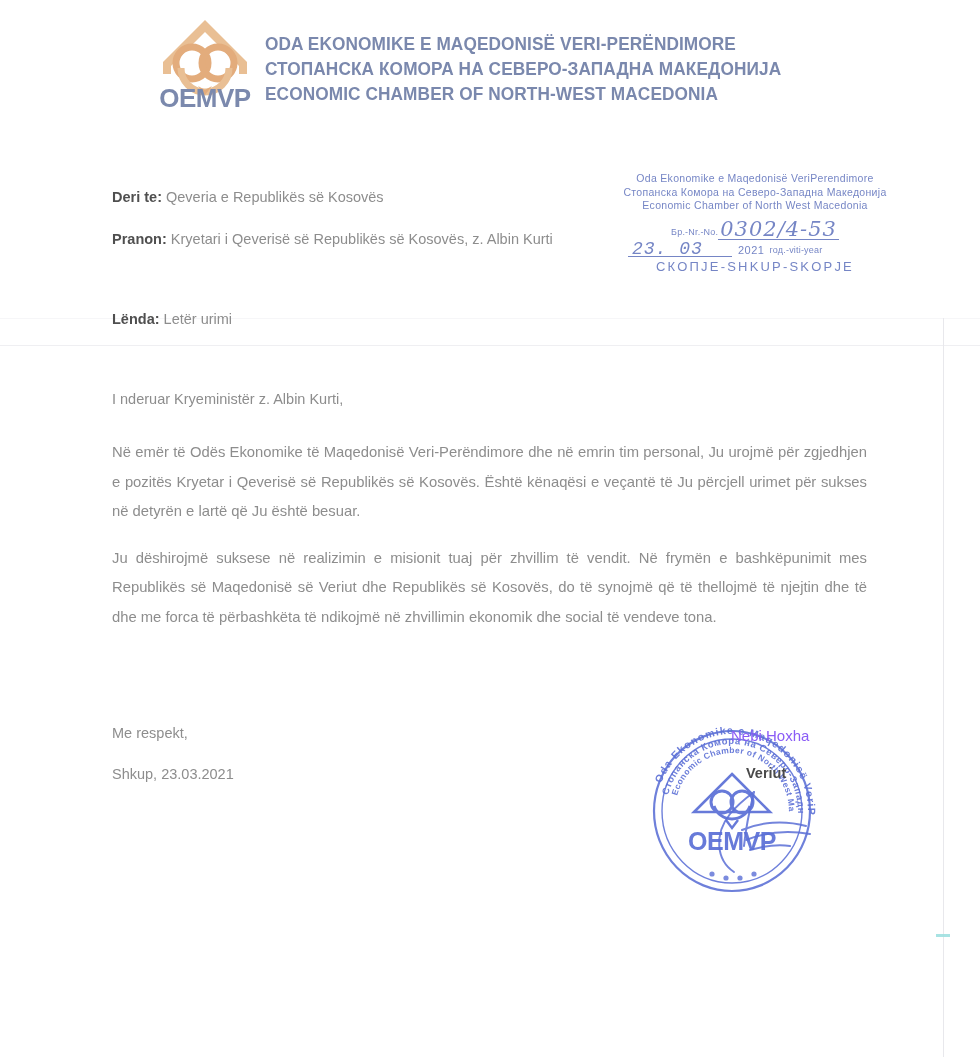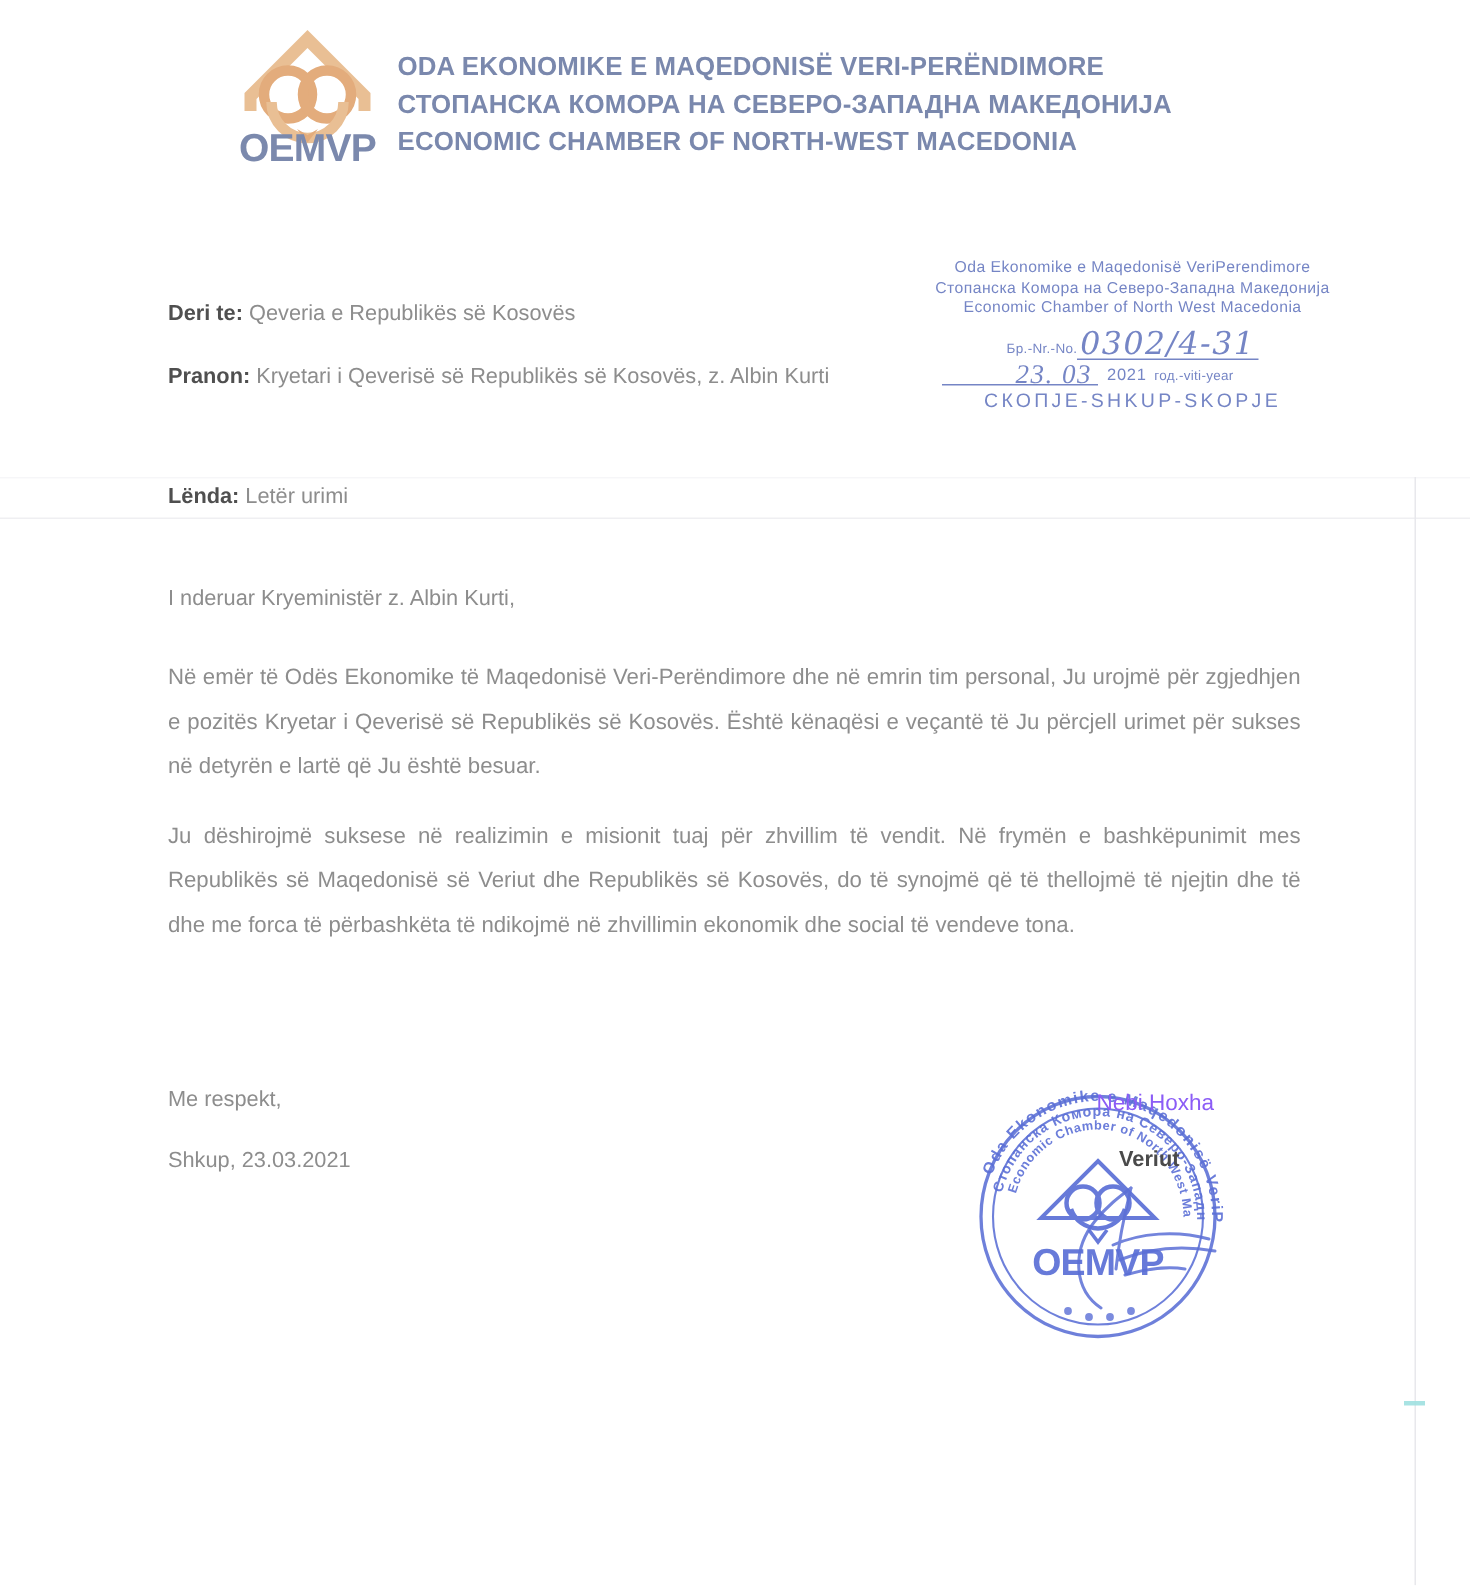--- a/index.html
+++ b/index.html
@@ -86,21 +86,20 @@
     transform-origin: left center;
   }
 
   
   .meta-block { position: absolute; left: 112px; }
   .meta-line {
     font-size: 14.5px;
     color: #8d8d8d;
     line-height: 20px;
     white-space: nowrap;
-    margin-top: 12px;
   }
   .meta-line b {
     color: #4f4f4f;
     font-weight: bold;
   }
   #deri-line  { top: 187px; }
   #pranon-line{ top: 229px; }
   #lenda-line { top: 309px; }
 
   
@@ -134,28 +133,28 @@
     border-bottom: 1px solid #6e7fc2;
   }
   .rs-row2 {
     display: flex;
     align-items: flex-end;
     justify-content: flex-start;
     margin-top: 3px;
     padding-left: 8px;
   }
   .rs-hand2 {
-    font-family: Liberation Serif, serif;
+    font-family: Liberation Mono, monospace;
     font-size: 18px;
     font-style: italic;
     letter-spacing: 1px;
     border-bottom: 1px solid #6e7fc2;
     padding: 0 4px;
     min-width: 96px;
-    text-align: right;
+    text-align: left;
   }
   .rs-year {
     font-size: 11px;
     padding-left: 6px;
     letter-spacing: .5px;
   }
   .rs-city {
     margin-top: 3px;
     font-size: 13px;
     letter-spacing: 2.2px;
@@ -271,21 +270,21 @@
     <span>Letër urimi</span>
   </div>
 
   <div class="reg-stamp">
     <div class="rs-title">Oda Ekonomike e Maqedonisë VeriPerendimore</div>
     <div class="rs-title">Стопанска Комора на Северо-Западна Македонија</div>
     <div class="rs-title">Economic Chamber of North West Macedonia</div>
 
     <div class="rs-row">
       <span class="rs-small">Бр.-Nr.-No.</span>
-      <span class="rs-hand">0302/4-31</span>
+      <span class="rs-hand">0302/4-53</span>
     </div>
 
     <div class="rs-row2">
       <span class="rs-hand2">23. 03</span>
       <span class="rs-year">2021</span>
       <span class="rs-small" style="padding-left:5px">год.-viti-year</span>
     </div>
 
     <div class="rs-city">СКОПЈЕ-SHKUP-SKOPJE</div>
   </div>

